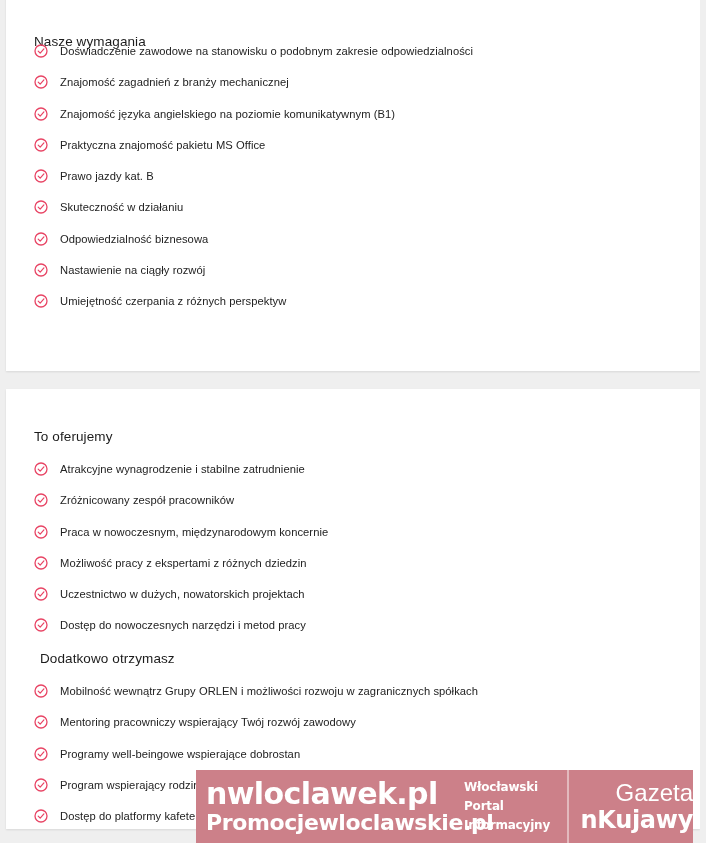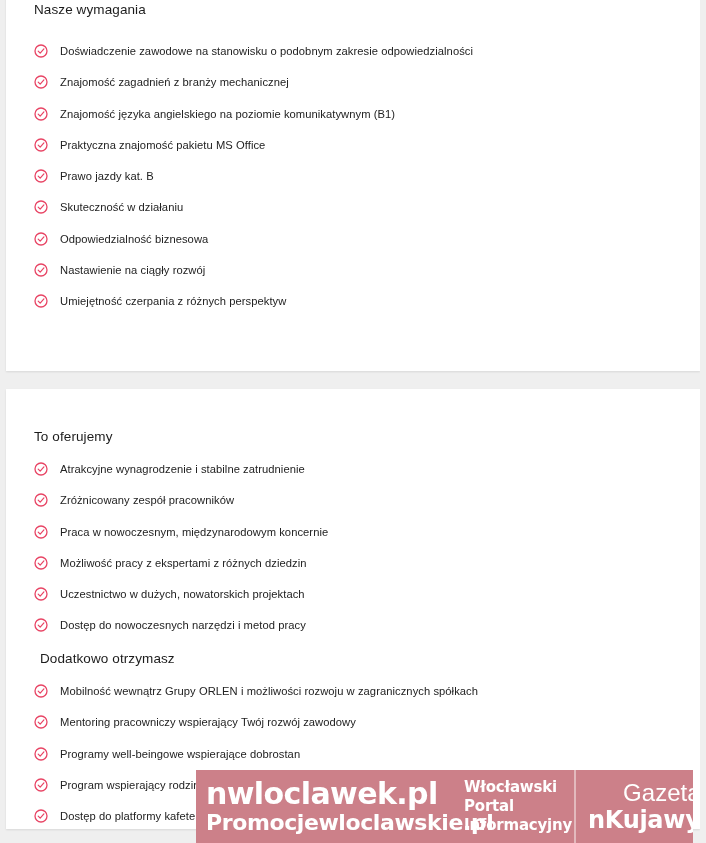--- a/index.html
+++ b/index.html
@@ -40,21 +40,21 @@
     font-size: 13.5px;
     font-weight: 400;
     color: #1c1c1c;
     letter-spacing: 0.1px;
     margin: 0;
     line-height: 1.2;
   }
   #heading-requirements {
     position: absolute;
     left: 28px;
-    top: 16px;
+    top: 48px;
   }
   #heading-offer {
     position: absolute;
     left: 28px;
     top: 40px;
   }
   #heading-extra {
     position: absolute;
     left: 34px;
     top: 262px;
@@ -137,21 +137,21 @@
     padding-left: 6px;
     padding-right: 8px;
     border-right: 2px solid #e3b9bd;
     width: 118px;
     box-sizing: border-box;
   }
   .wm-mid-line {
     color: #ffffff;
     font-family: "DejaVu Sans", sans-serif;
     font-weight: 700;
-    font-size: 15px;
+    font-size: 12px;
     line-height: 19px;
     letter-spacing: -0.2px;
   }
   .wm-col-right {
     display: flex;
     flex-direction: column;
     justify-content: center;
     padding-left: 12px;
     flex: 1 1 auto;
     align-items: flex-end;

